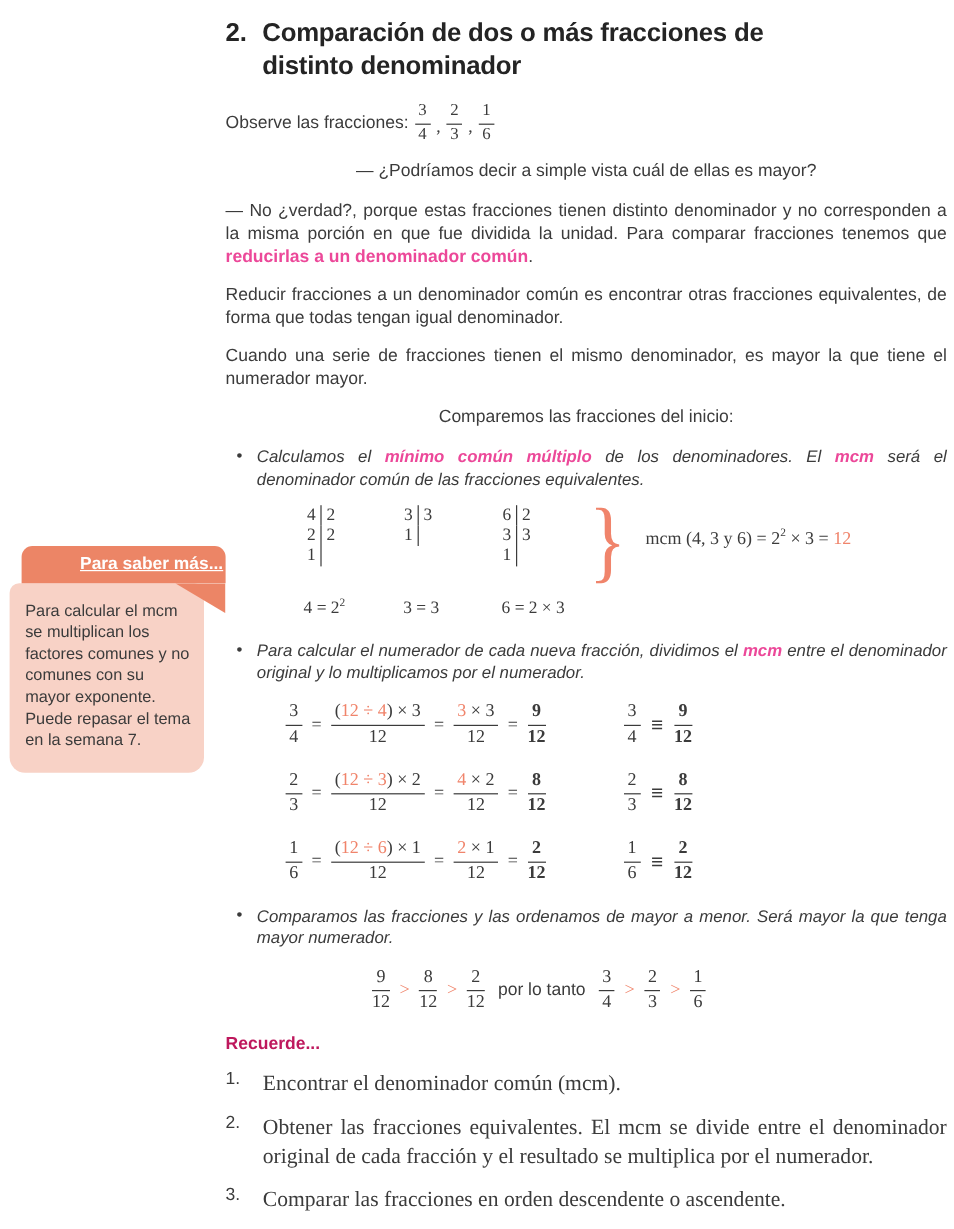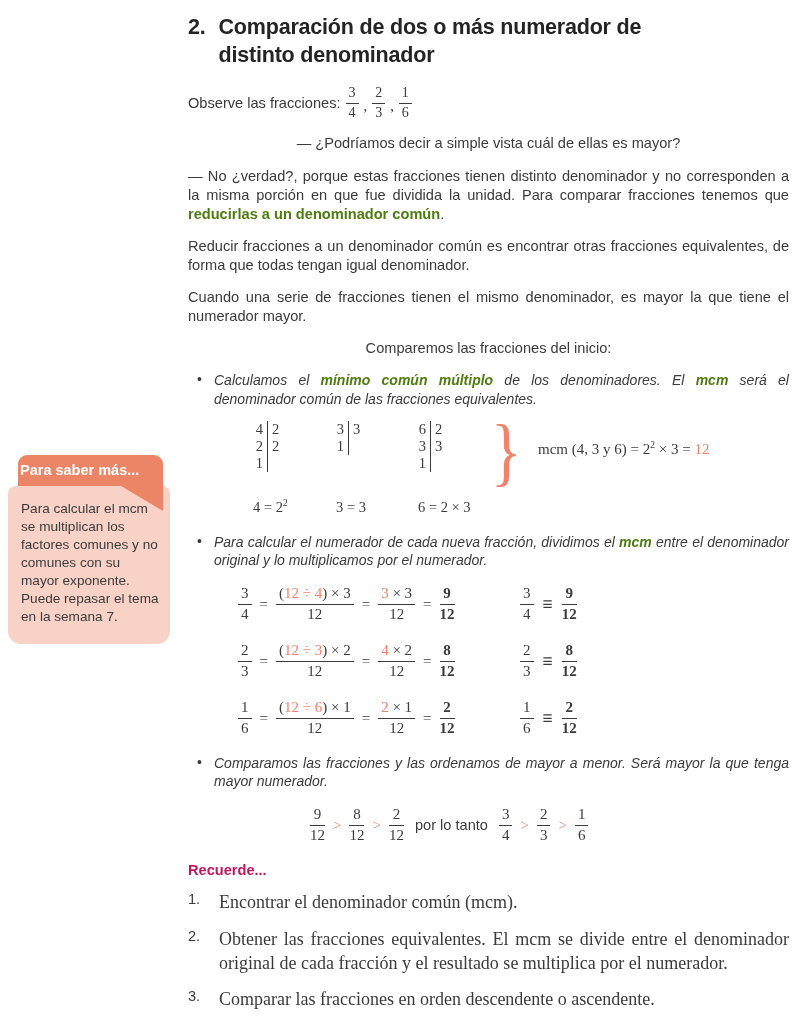--- a/index.html
+++ b/index.html
@@ -7,21 +7,21 @@
   body { font-family:"Liberation Sans",sans-serif; color:#3b3b3b; position:relative; }
 
   .main { position:absolute; left:188px; top:14px; width:601px; }
 
   
   .title { display:flex; gap:13px; font-weight:bold; color:#242424; font-size:21.5px; line-height:1.28; letter-spacing:-0.2px; margin-bottom:17px; }
 
   
   .p { font-size:14.6px; line-height:1.31; text-align:justify; margin-bottom:13px; }
   .p.noj { text-align:center; }
-  b { font-weight:bold; color:#4d7c0f; }
+  b { font-weight:bold; color:#ec4899; }
 
   
   .frac { display:inline-block; text-align:center; vertical-align:middle; font-family:"Liberation Serif",serif; line-height:1.05; }
   .frac .num { display:block; border-bottom:1px solid #3b3b3b; padding:0 3px 2px; }
   .frac .den { display:block; padding-top:2px; }
   .frac.bold .num, .frac.bold .den { font-weight:bold; }
 
   .observe { display:flex; align-items:center; gap:5px; font-size:14.6px; margin:2px 0 14px; }
   .observe .frac { font-size:14px; }
   .obs-comma { font-family:"Liberation Serif",serif; padding-top:6px; }
@@ -58,41 +58,41 @@
   .gt { color:#f0846b; font-size:15px; }
   .cmp .mid { font-family:"Liberation Sans",sans-serif; font-size:14.6px; margin:0 3px; }
 
   .recuerde-h { font-weight:bold; font-size:14.6px; margin:3px 0 13px; color:#be185d; }
   .step { display:flex; margin-bottom:13px; }
   .step .n { width:31px; font-size:14.6px; }
   .step .t { flex:1; font-size:18px; line-height:1.31; text-align:justify;font-family:Liberation Serif, serif; }
 
   
   .callout { position:absolute; left:8px; top:455px; width:162px; }
-  .callout-header { position:relative; margin-left:10px; width:145px; background:#ec8566; color:#ffffff; font-weight:bold; font-size:14.5px; text-align:left; padding:7px 2px 8px; border-radius:9px 9px 0 0; }
+  .callout-header { position:relative; margin-left:10px; width:170px; background:#ec8566; color:#ffffff; font-weight:bold; font-size:14.5px; text-align:right; padding:7px 2px 8px; border-radius:9px 9px 0 0;text-decoration:underline; }
   .callout-tail { position:absolute; right:0; top:100%; width:42px; height:25px; background:#ec8566; clip-path:polygon(0 0, 100% 0, 100% 100%); }
   .callout-body { background:#f8d2c6; border-radius:8px 8px 13px 13px; padding:14px 10px 18px 13px; font-size:13.6px; line-height:1.32; color:#3b3b3b; }
 </style>
 </head>
 <body>
 
 <aside class="callout">
   <div class="callout-header">
     <span>Para saber más...</span>
     <span class="callout-tail"></span>
   </div>
   <div class="callout-body">Para calcular el mcm se multiplican los factores comunes y no comunes con su mayor exponente. Puede repasar el tema en la semana 7.</div>
 </aside>
 
 <main class="main">
 
   <div class="title">
     <span>2.</span>
     <span>
-      <span style="display:block">Comparación de dos o más numerador de</span>
+      <span style="display:block">Comparación de dos o más fracciones de</span>
       <span style="display:block">distinto denominador</span>
     </span>
   </div>
 
   <div class="observe">
     <span>Observe las fracciones:</span>
     <span class="frac">
         <span class="num">3</span>
         <span class="den">4</span>
       </span>

